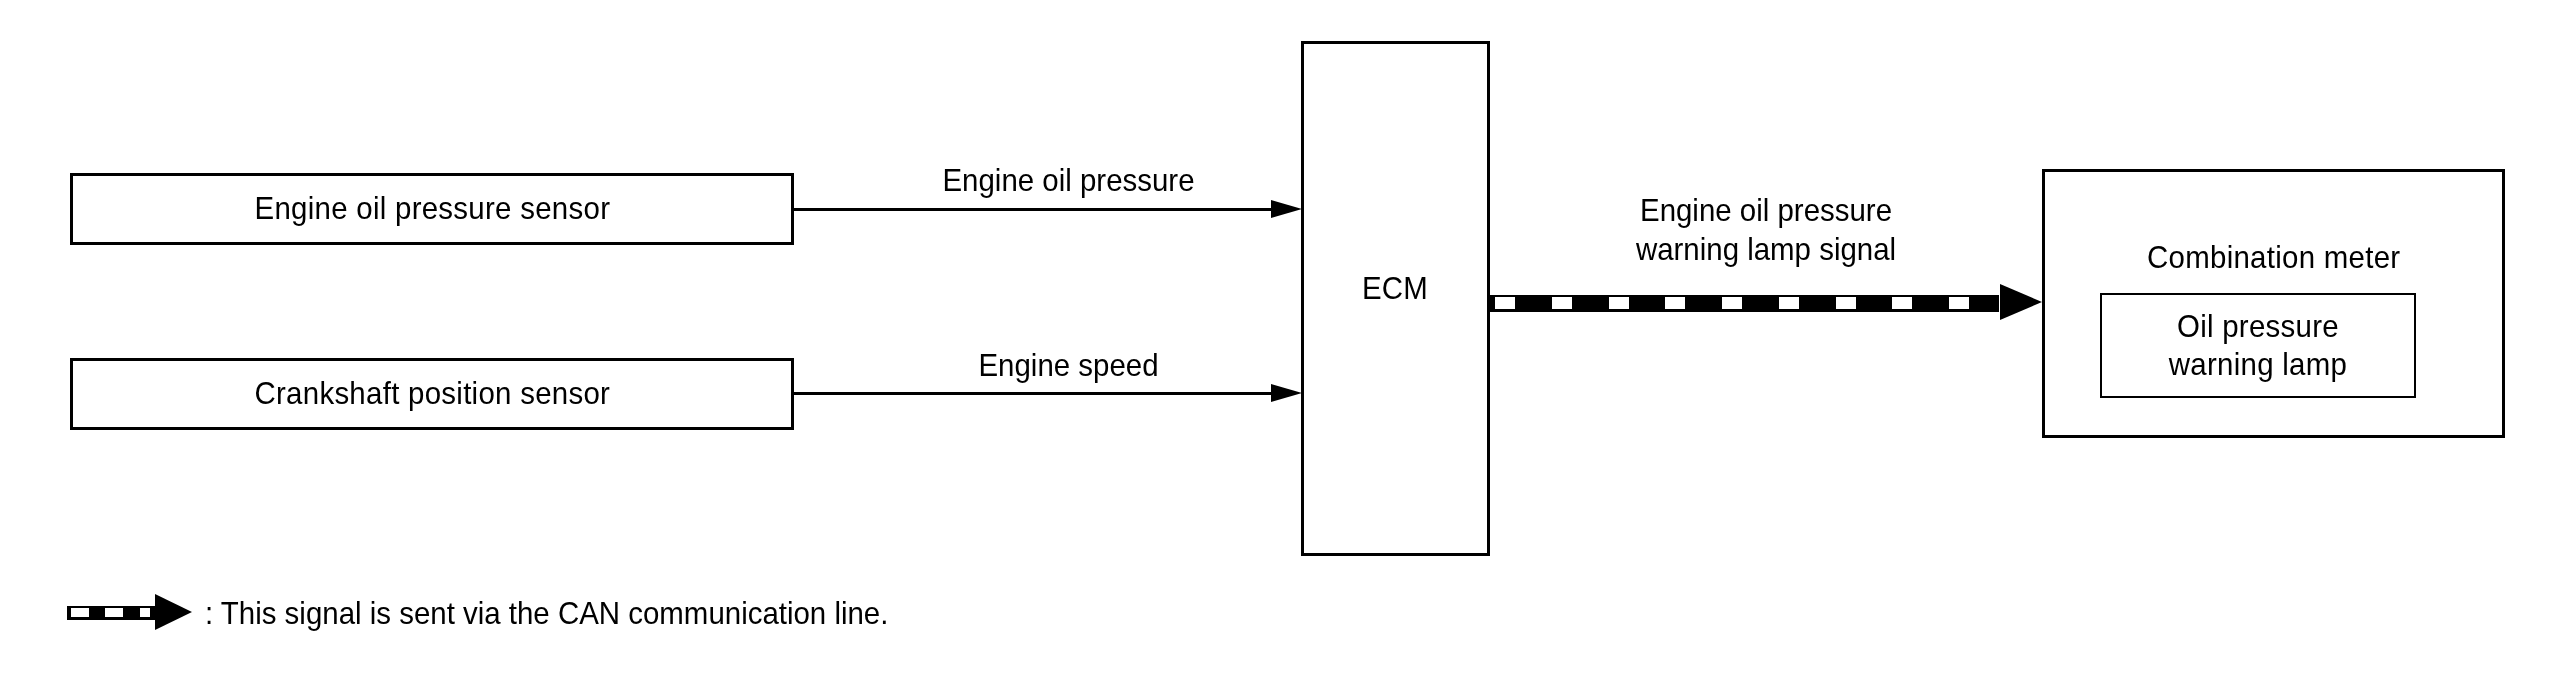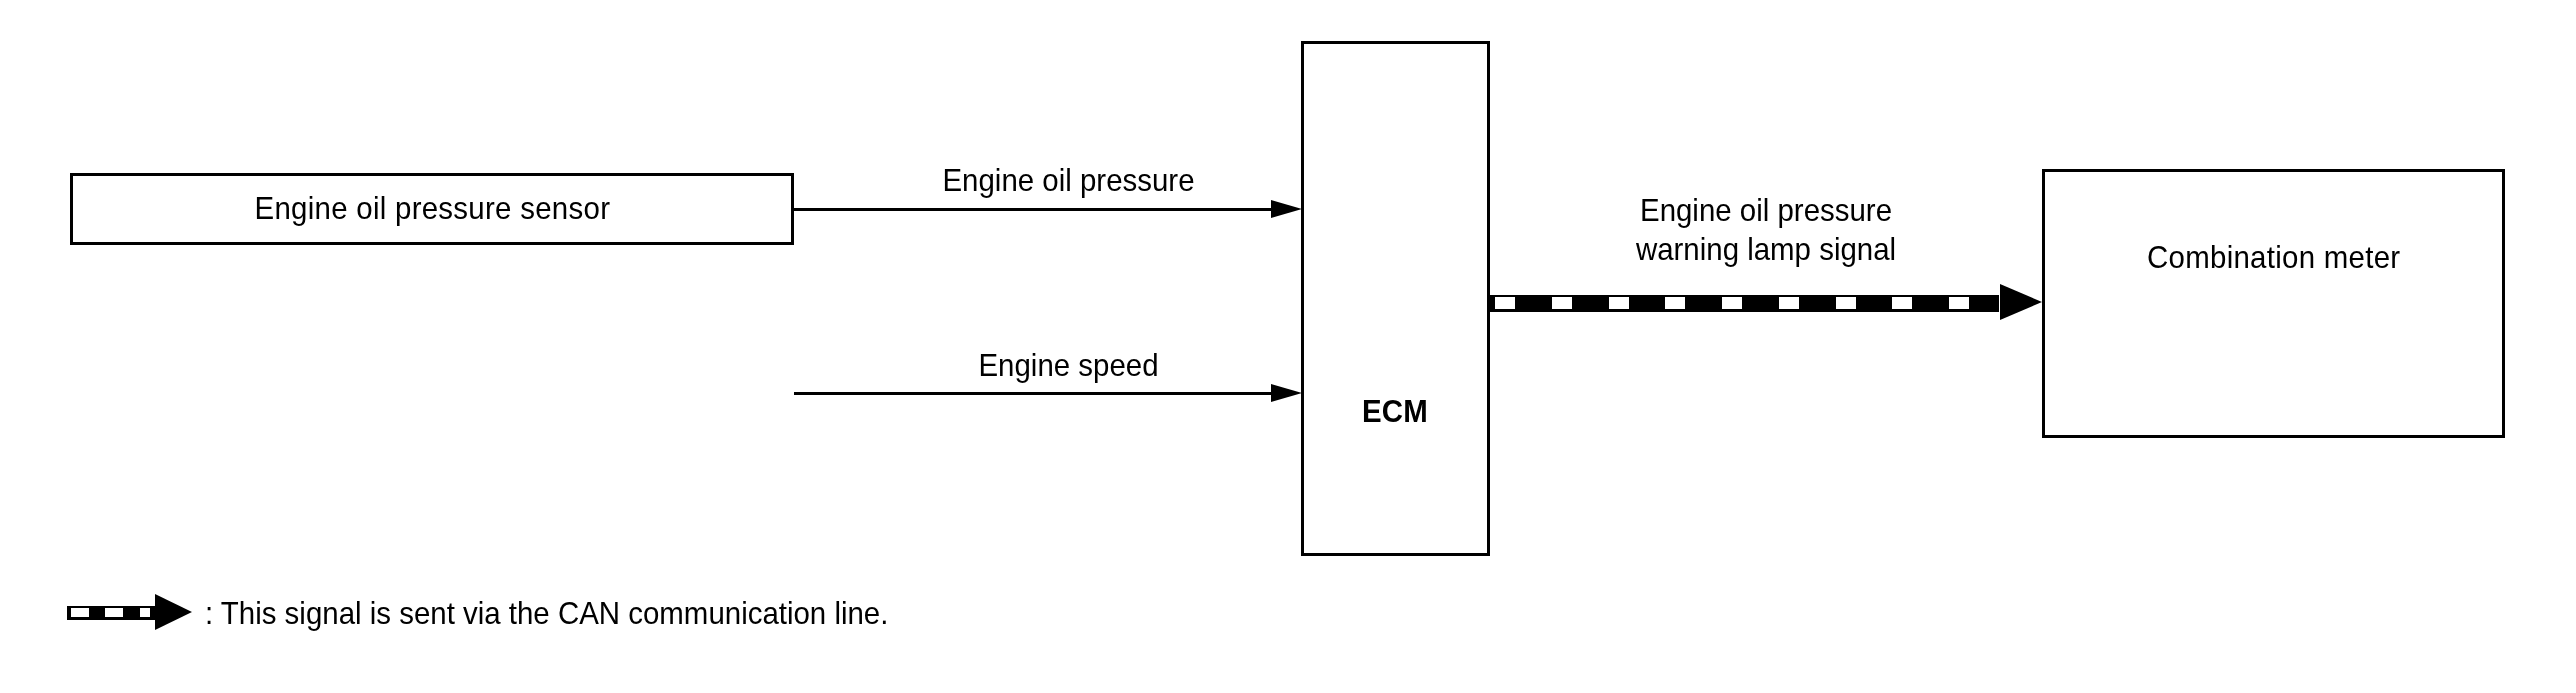--- a/index.html
+++ b/index.html
@@ -39,21 +39,21 @@
     font-size: 32px;
     line-height: 1.18;
     letter-spacing: 0.3px;
     text-align: center;
     white-space: pre-line;
     transform: scaleX(0.92);
     transform-origin: center center;
   }
 
   
-  #ecm-box { align-items: center; font-weight: bold; }
+  #ecm-box { align-items: flex-start; }
   #ecm-label {
     margin-top: 226px;
   }
 
   
   #combination-meter-box {
     align-items: flex-start;
     justify-content: center;
   }
   #combination-meter-label {
@@ -130,29 +130,36 @@
 </style>
 </head>
 <body>
 
 <div id="canvas">
 
   <div class="box" id="engine-oil-pressure-sensor-box" style="left:70px; top:173px; width:724px; height:72px;">
     <span class="box-label">Engine oil pressure sensor</span>
   </div>
 
+  <div class="box" id="crankshaft-position-sensor-box" style="left:70px; top:358px; width:724px; height:72px;">
+    <span class="box-label">Crankshaft position sensor</span>
+  </div>
 
   <div class="box" id="ecm-box" style="left:1301px; top:41px; width:189px; height:515px;">
     <span class="box-label" id="ecm-label">ECM</span>
   </div>
 
   <div class="box" id="combination-meter-box" style="left:2042px; top:169px; width:463px; height:269px;">
     <span class="box-label" id="combination-meter-label">Combination meter</span>
   </div>
 
+  <div class="box inner" id="oil-pressure-warning-lamp-box" style="left:2100px; top:293px; width:316px; height:105px;">
+    <span class="box-label">Oil pressure
+warning lamp</span>
+  </div>
 
   <div class="flow-label" style="left:858px; top:161px; width:421px;">Engine oil pressure</div>
 
   <div class="thin-arrow-line" style="left:794px; top:208px; width:477px;"></div>
   <div class="thin-arrow-head" style="left:1271px; top:200px;"></div>
 
   <div class="flow-label" style="left:858px; top:346px; width:421px;">Engine speed</div>
 
   <div class="thin-arrow-line" style="left:794px; top:392px; width:477px;"></div>
   <div class="thin-arrow-head" style="left:1271px; top:384px;"></div>

